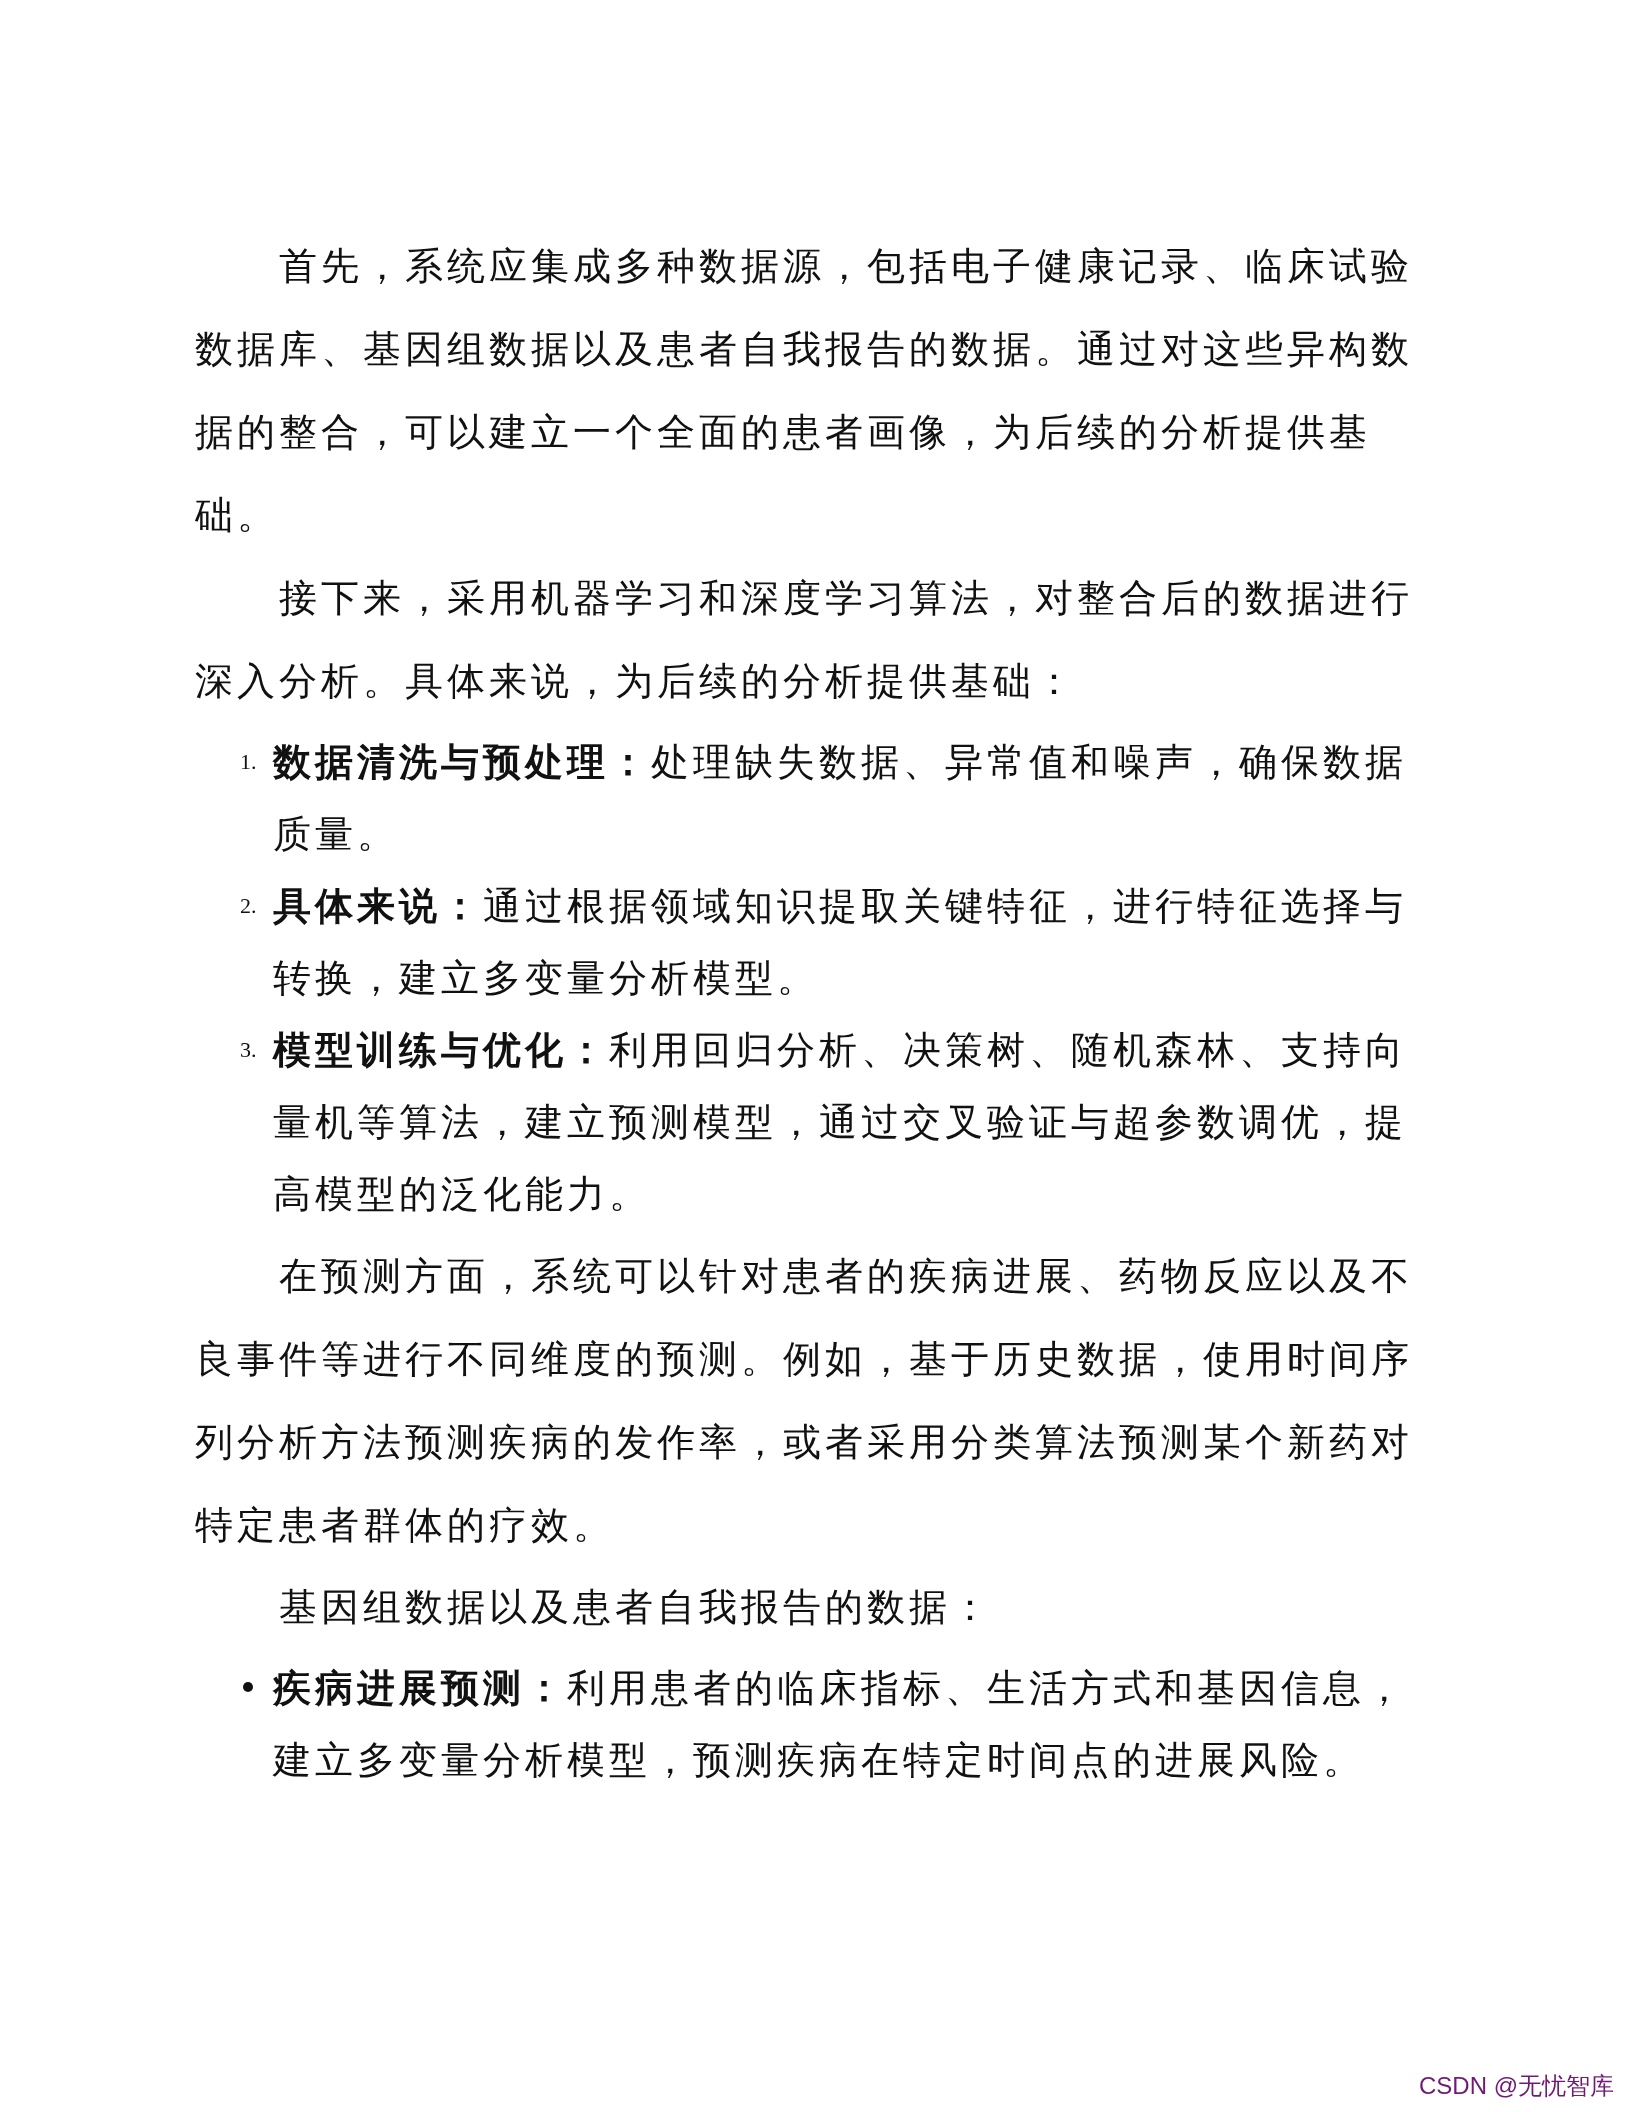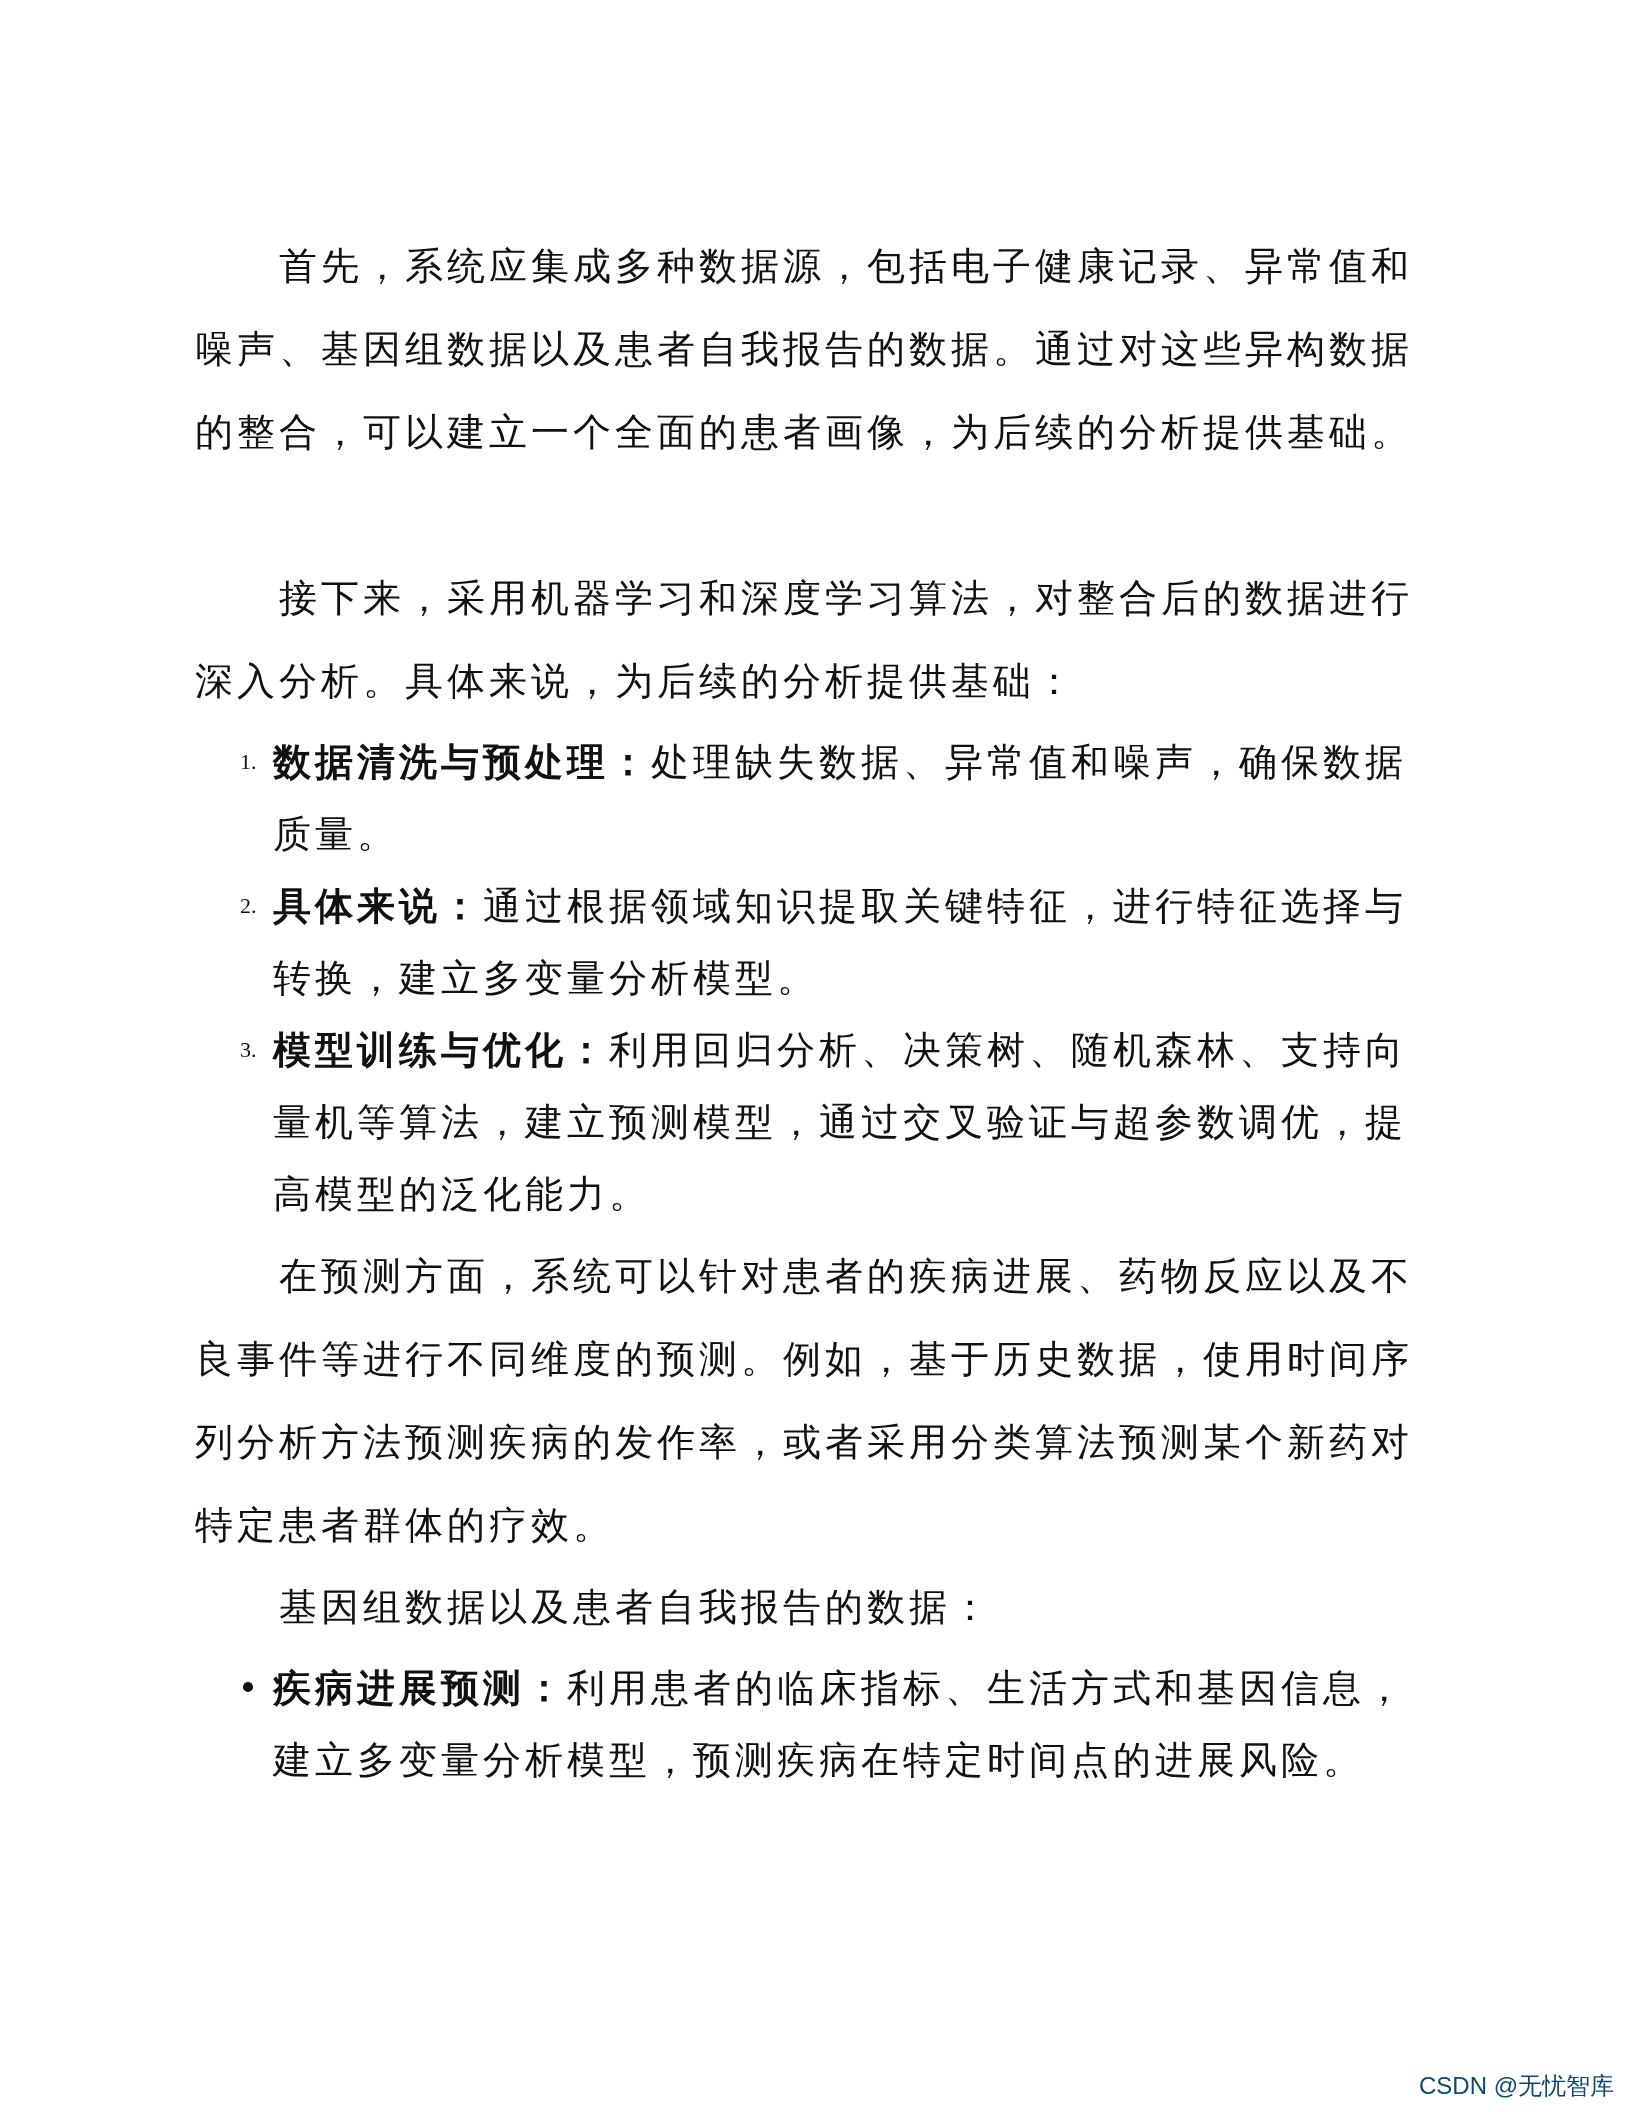--- a/index.html
+++ b/index.html
@@ -6,27 +6,27 @@
   body{width:1632px;height:2112px;position:relative;overflow:hidden;
        font-family:"DejaVu Serif","Liberation Serif",serif;color:#111;}
   .page{position:absolute;left:195px;top:0;width:1230px;}
   .p{position:absolute;left:0;width:1230px;font-size:38px;line-height:83px;letter-spacing:4px;}
   .indent{text-indent:84px;}
   .li{position:absolute;left:0;width:1230px;font-size:38px;line-height:72px;letter-spacing:4px;}
   .li .num{position:absolute;left:45px;top:0;font-size:22px;font-family:"Liberation Serif",serif;letter-spacing:0;}
   .li .body{position:absolute;left:78px;width:1135px;}
   .li b{font-weight:bold;}
   .bullet{position:absolute;left:48px;top:30px;width:10px;height:10px;border-radius:50%;background:#111;}
-  .watermark{position:absolute;right:18px;bottom:10px;font-family:"Liberation Sans",sans-serif;font-size:24px;color:#0c4a6e;}
+  .watermark{position:absolute;right:18px;bottom:10px;font-family:"Liberation Sans",sans-serif;font-size:24px;color:#701a75;}
 </style>
 </head>
 <body>
 
 <div class="page">
-  <div class="p indent" style="top:225px;">首先，系统应集成多种数据源，包括电子健康记录、异常值和噪声、基因组数据以及患者自我报告的数据。通过对这些异构数据的整合，可以建立一个全面的患者画像，为后续的分析提供基础。</div>
+  <div class="p indent" style="top:225px;">首先，系统应集成多种数据源，包括电子健康记录、临床试验数据库、基因组数据以及患者自我报告的数据。通过对这些异构数据的整合，可以建立一个全面的患者画像，为后续的分析提供基础。</div>
   <div class="p indent" style="top:557px;">接下来，采用机器学习和深度学习算法，对整合后的数据进行深入分析。具体来说，为后续的分析提供基础：</div>
 
   <div class="li" style="top:726px;">
     <span class="num">1.</span>
     <div class="body"><b>数据清洗与预处理：</b><span>处理缺失数据、异常值和噪声，确保数据质量。</span></div>
   </div>
   <div class="li" style="top:870px;">
     <span class="num">2.</span>
     <div class="body"><b>具体来说：</b><span>通过根据领域知识提取关键特征，进行特征选择与转换，建立多变量分析模型。</span></div>
   </div>

